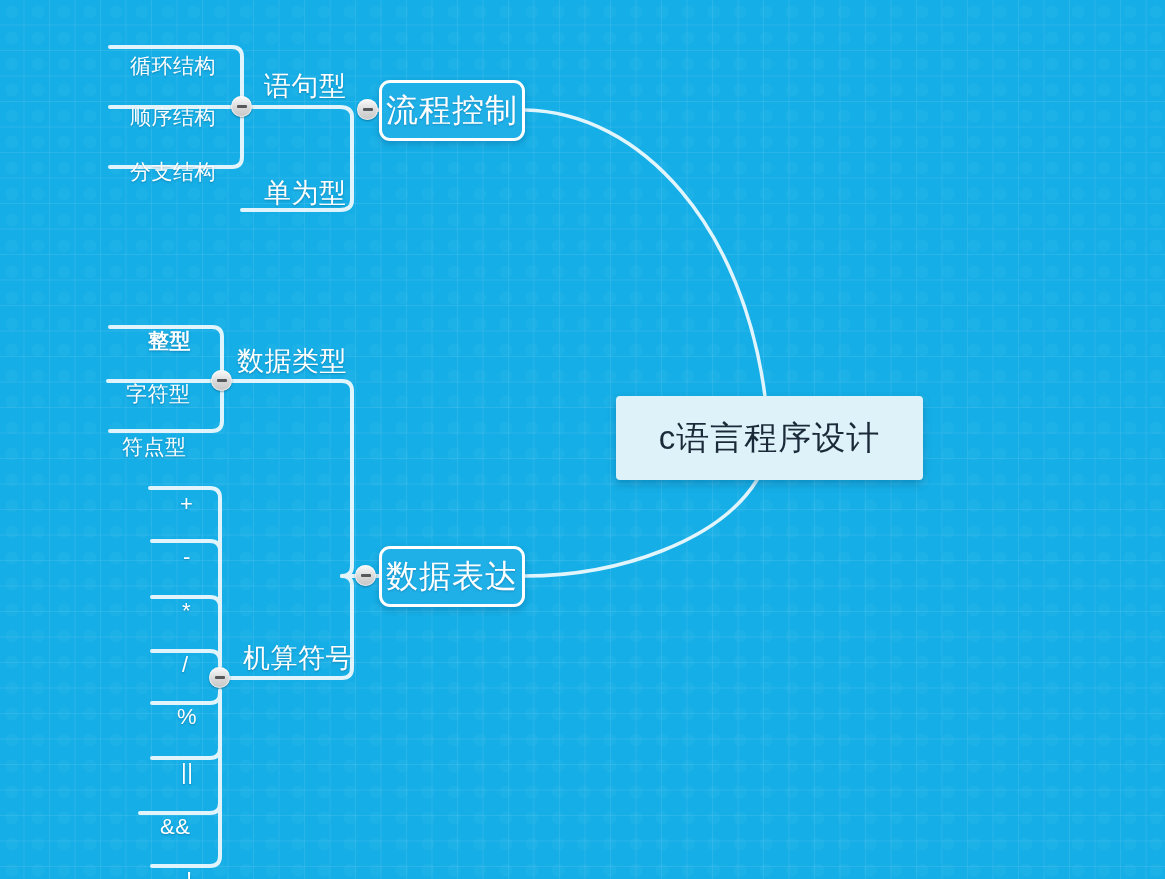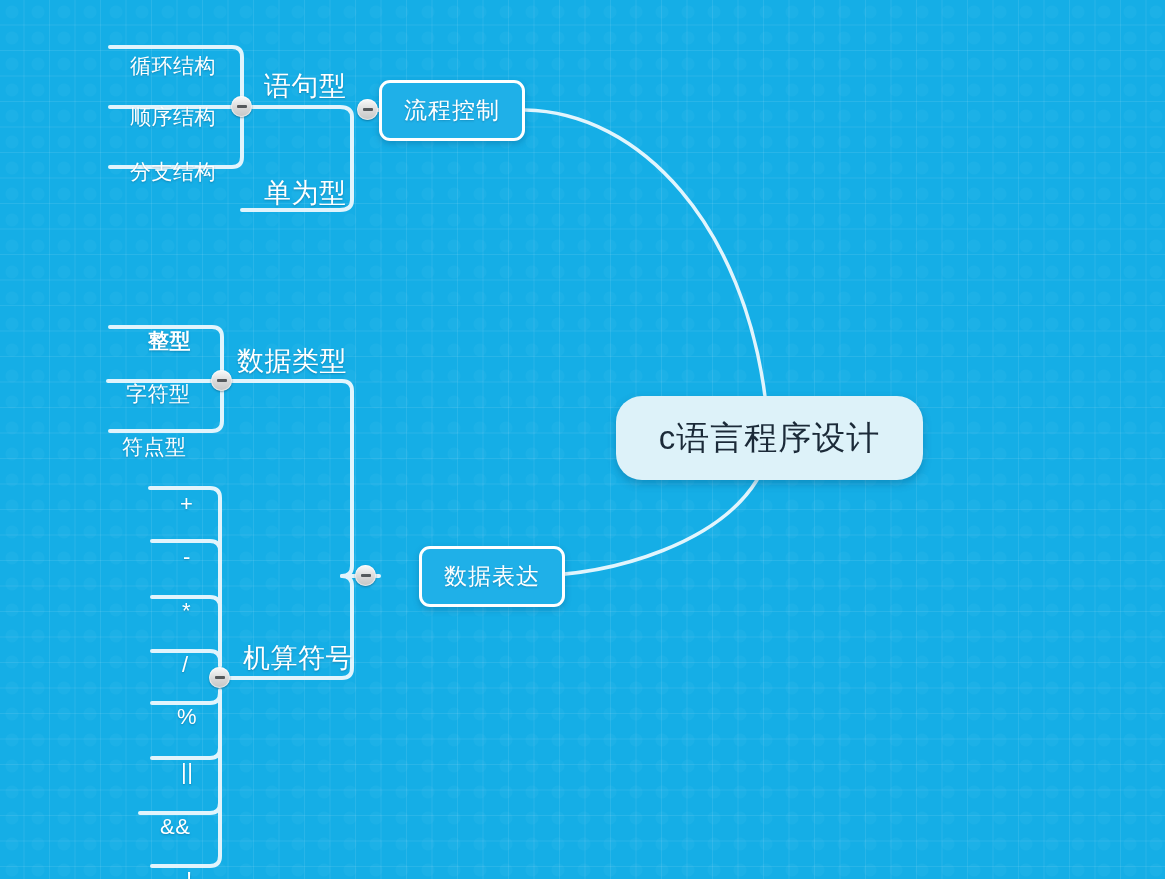--- a/index.html
+++ b/index.html
@@ -63,33 +63,33 @@
     text-shadow: 0 1px 2px rgba(0,60,95,0.35);
     letter-spacing: 0.5px;
   }
   .topic {
     position: absolute;
     box-sizing: border-box;
     background: #1fb0e8;
     border: 3px solid #ffffff;
     border-radius: 11px;
     color: #ffffff;
-    font-size: 23px;
+    font-size: 32px;
     display: flex;
     align-items: center;
     justify-content: center;
     letter-spacing: 1px;
     box-shadow: 0 3px 6px rgba(0,70,110,0.28);
     text-shadow: 0 1px 2px rgba(0,60,95,0.3);
   }
   .central {
     position: absolute;
     box-sizing: border-box;
     background: #ddf2f9;
-    border-radius: 26px;
+    border-radius: 4px;
     color: #1b2a38;
     font-size: 33px;
     display: flex;
     align-items: center;
     justify-content: center;
     letter-spacing: 1px;
     box-shadow: 0 4px 9px rgba(0,70,110,0.3);
   }
   
   .collapse-btn {
@@ -162,21 +162,21 @@
 
   <div class="topic" style="left:379px; top:80px; width:146px; height:61px;">流程控制</div>
 
   <div class="leaf" style="left:148px; top:295px;font-weight:bold;">整型</div>
   <div class="leaf" style="left:126px; top:348px;">字符型</div>
   <div class="leaf" style="left:122px; top:401px;">符点型</div>
 
   <div class="branch-label" style="left:237px; top:348px;">数据类型</div>
   <div class="branch-label" style="left:243px; top:645px;">机算符号</div>
 
-  <div class="topic" style="left:379px; top:546px; width:146px; height:61px;margin-left:40px;">数据表达</div>
+  <div class="topic" style="left:379px; top:546px; width:146px; height:61px;">数据表达</div>
 
   <div class="leaf op" style="left:180px; top:458px;">+</div>
   <div class="leaf op" style="left:183px; top:511px;">-</div>
   <div class="leaf op" style="left:182px; top:565px;">*</div>
   <div class="leaf op" style="left:182px; top:619px;">/</div>
   <div class="leaf op" style="left:177px; top:671px;">%</div>
   <div class="leaf op" style="left:181px; top:726px;">||</div>
   <div class="leaf op" style="left:160px; top:781px;">&amp;&amp;</div>
   <div class="leaf op" style="left:186px; top:834px;">!</div>
 

